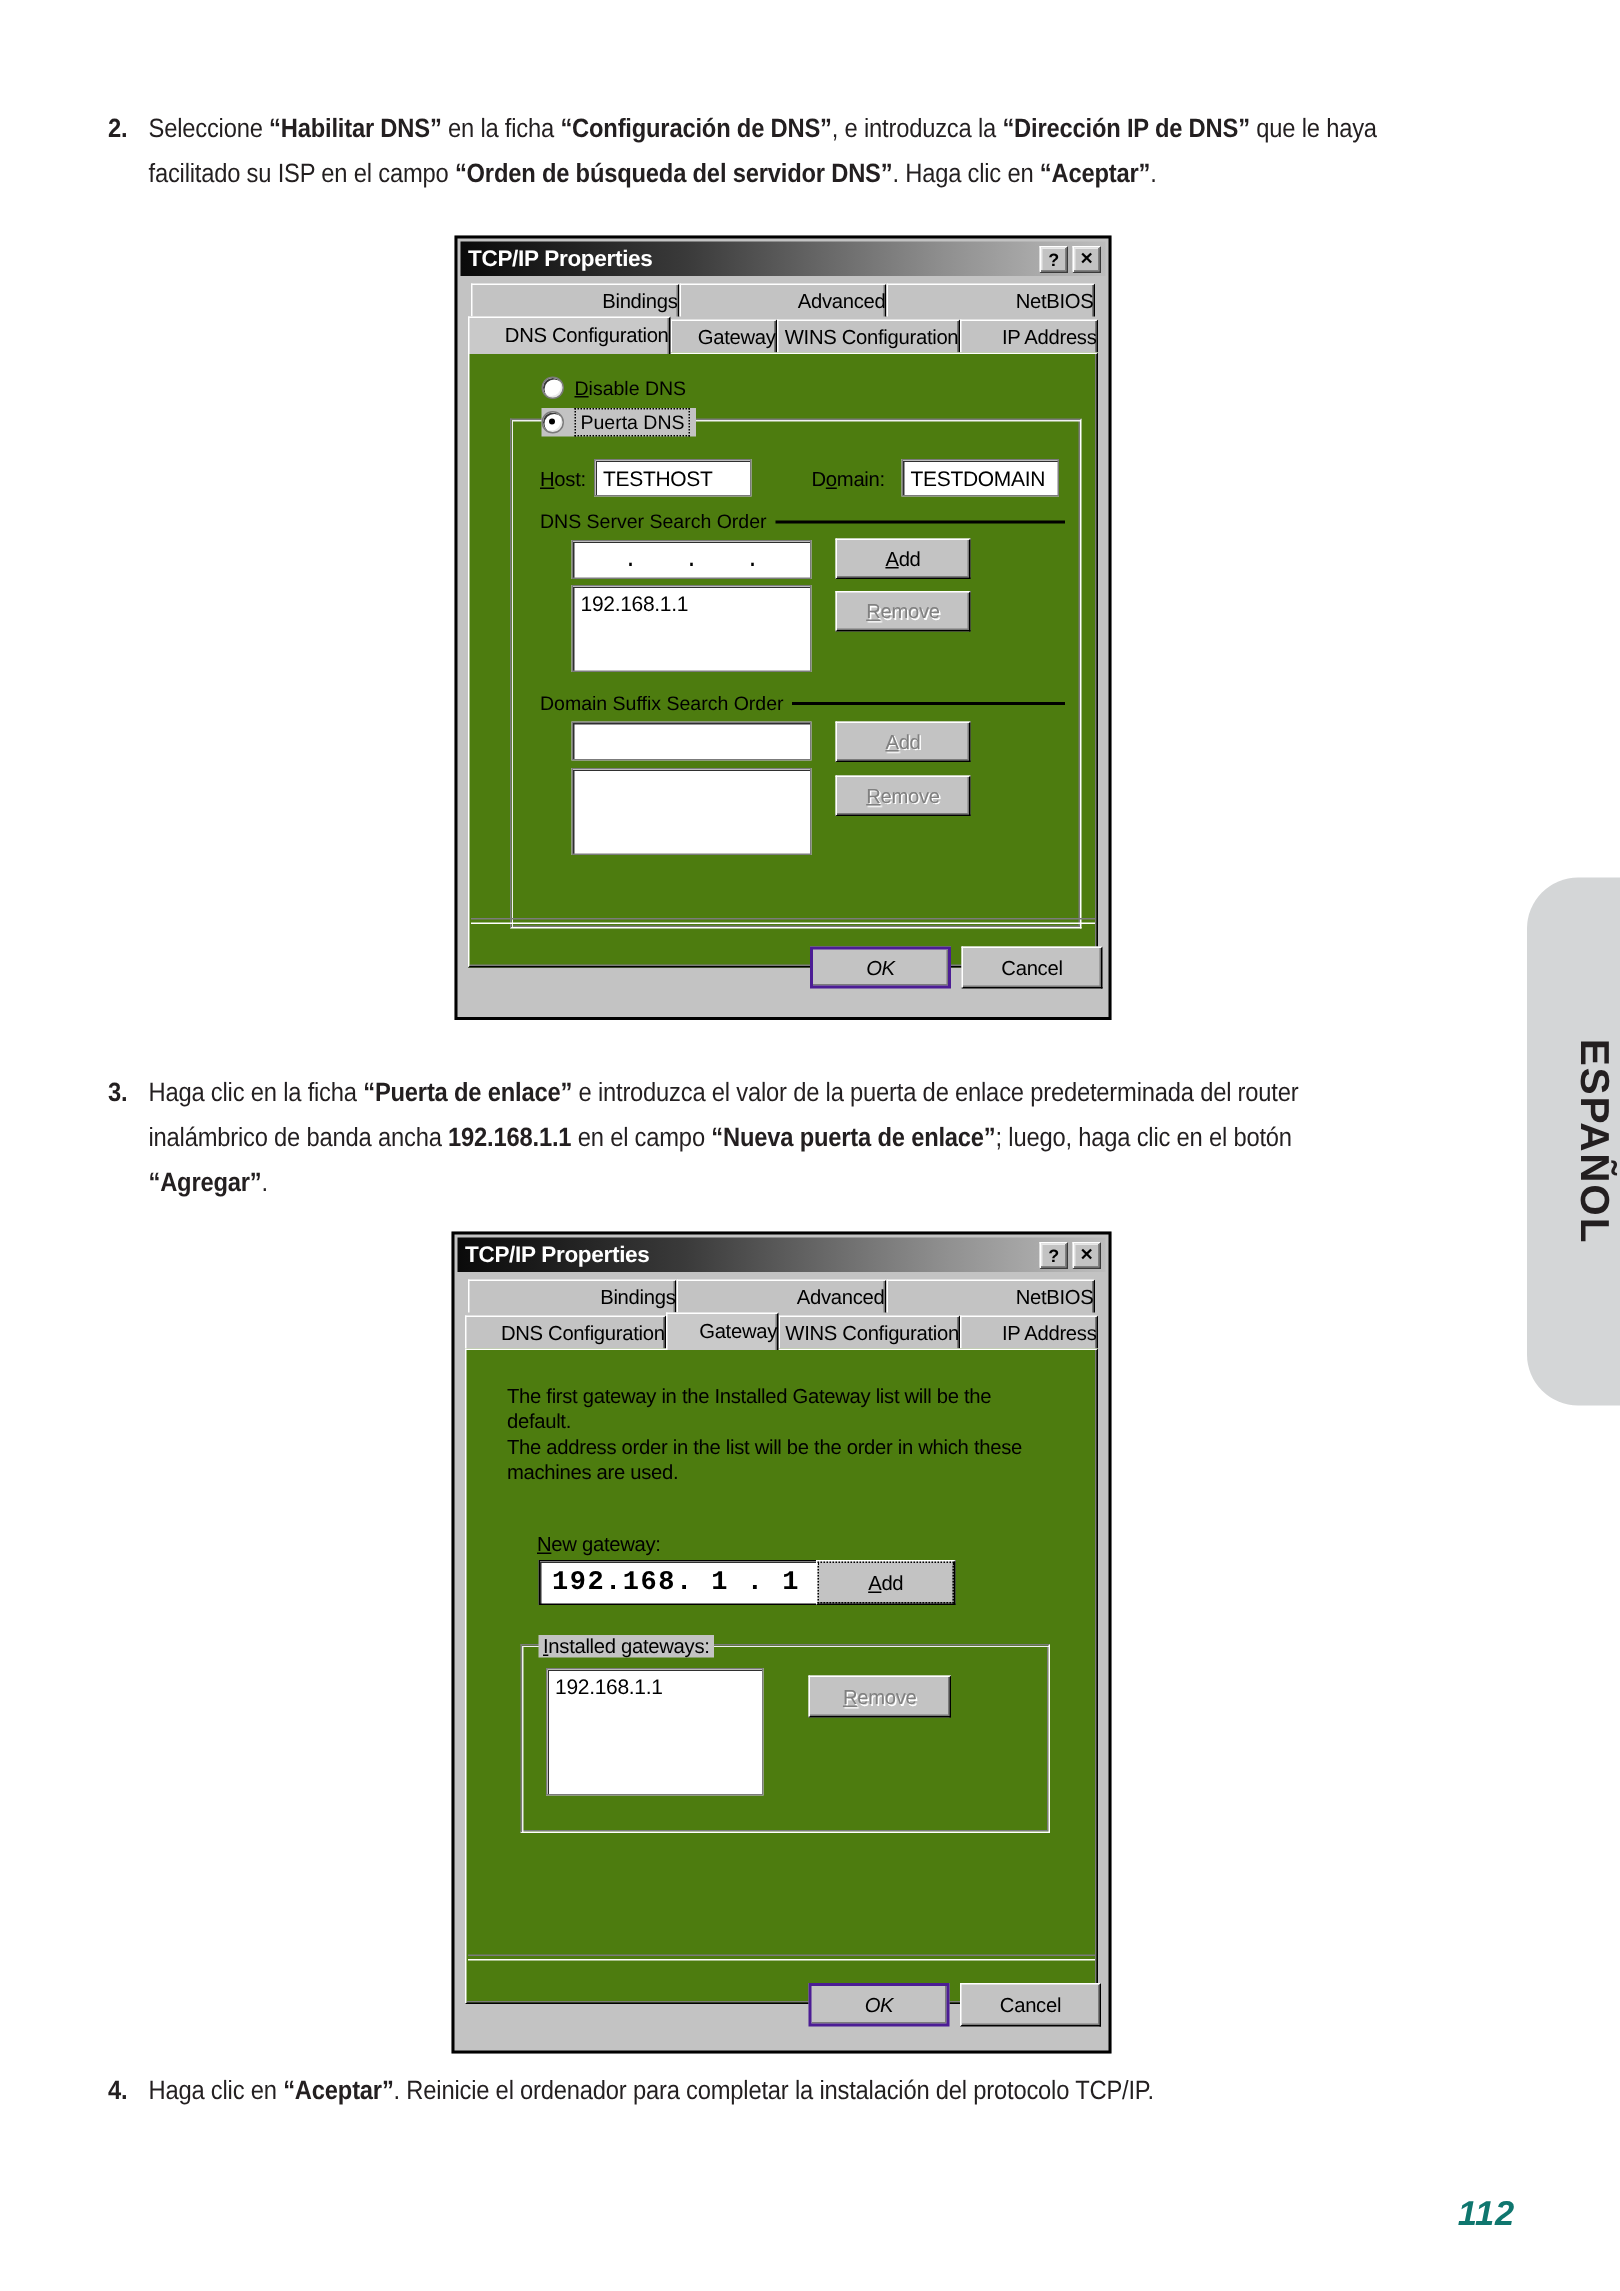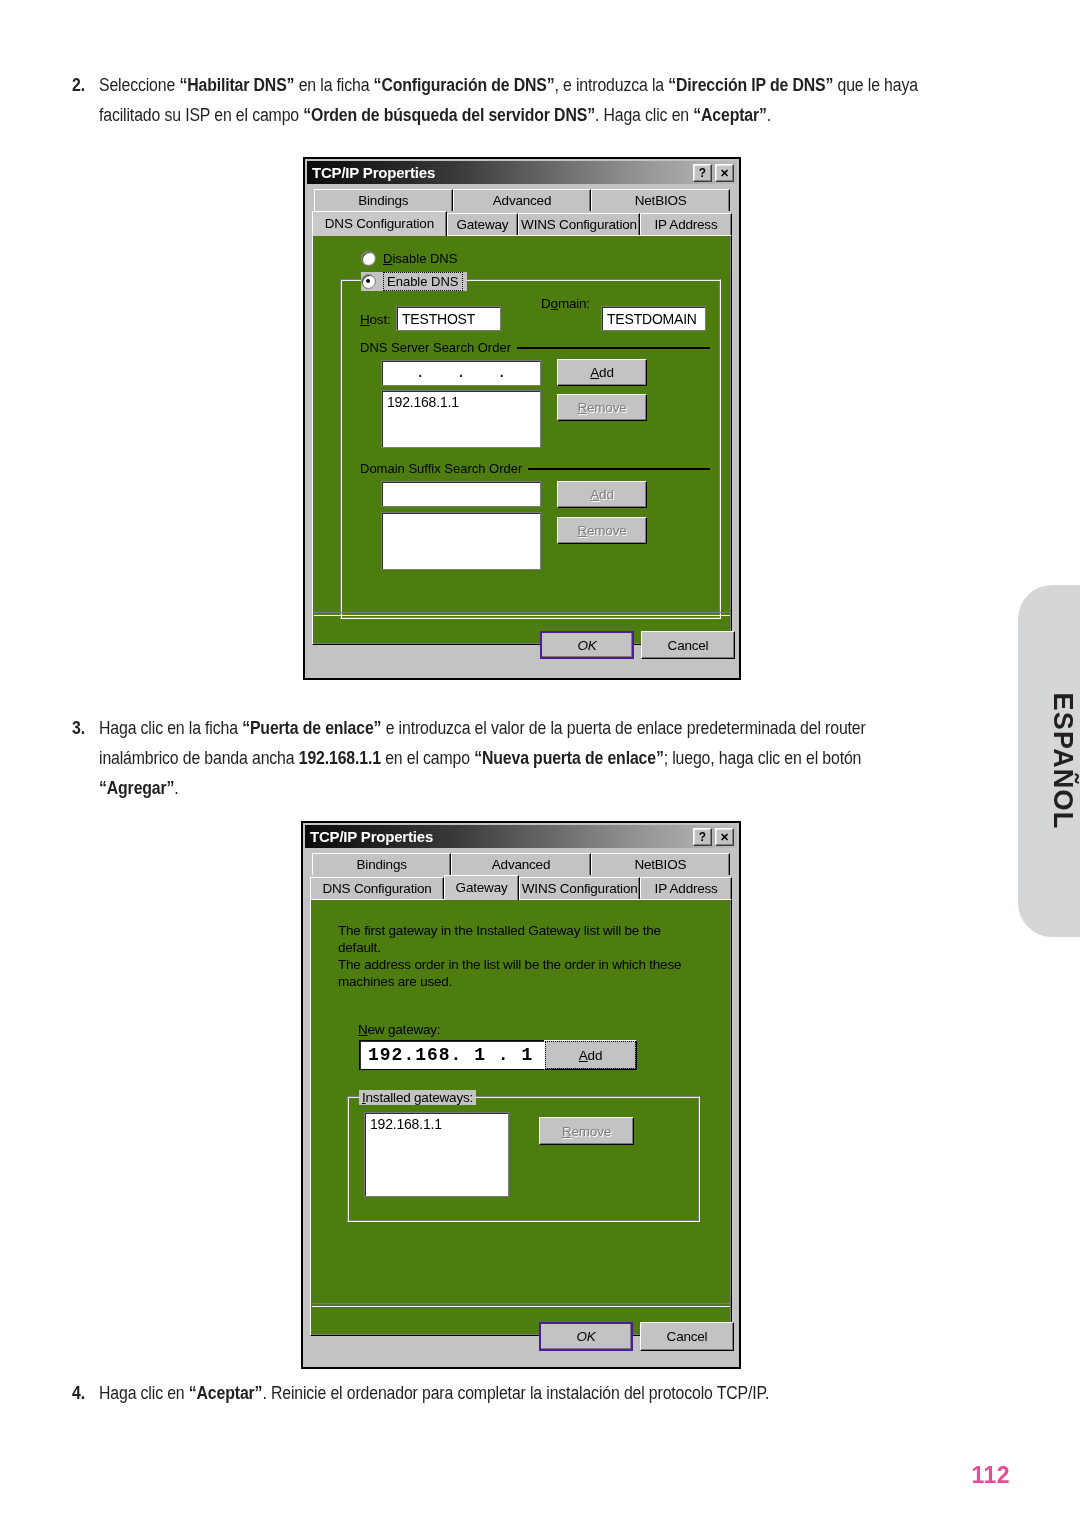--- a/index.html
+++ b/index.html
@@ -59,22 +59,23 @@
     color:#231f20;
   }
 
   
   #page-number{
     position:absolute;
     right:70px;bottom:38px;
     font-family:"Liberation Sans", sans-serif;
     font-weight:700;
     font-size:23px;
-    color:#ec4899;
+    color:#0f766e;
     letter-spacing:0.5px;
+    font-style:italic;
   }
 
   
   .win{
     position:absolute;
     background:#c3c3c3;
     border:2px solid #000;
     font-family:"Liberation Sans", sans-serif;
     font-size:13px;
     color:#000;
@@ -109,21 +110,21 @@
 
   
   .tabstrip{margin:5px 7px 0 7px;}
   .tabrow{display:flex;align-items:flex-end;}
   .tabrow.row1{padding:0 2px 0 2px;}
   .tab{
     background:#c3c3c3;
     border:1px solid #fff;
     border-right-color:#000;border-bottom:none;
     box-shadow:inset -1px 0 0 #7b7b7b;
-    text-align:center;
+    text-align:right;
     font-size:13.5px;
     padding:3px 0 3px 0;
     box-sizing:border-box;
     letter-spacing:-0.2px;
     position:relative;
   }
   .tab.active{
     background:#c9c9c9;
     font-weight:400;
     z-index:3;
@@ -296,27 +297,27 @@
 
     <div class="radio-line" style="position:absolute;left:48px;top:15px;">
       <div class="radio"></div>
       <span><span class="u">D</span><span>isable DNS</span></span>
     </div>
 
     <div class="fieldset" style="left:27px;top:43px;width:381px;height:340px;"></div>
 
     <div class="radio-line" style="position:absolute;left:48px;top:36px;background:#c3c3c3;padding-right:4px;z-index:4;">
       <div class="radio on"></div>
-      <span class="focus-box">Enable DNS</span>
+      <span class="focus-box">Puerta DNS</span>
     </div>
 
     <div class="lbl" style="left:47px;top:76px;"><span class="u">H</span>ost:</div>
     <div class="tfield" style="left:83px;top:70px;width:105px;height:25px;">TESTHOST</div>
 
-    <div class="lbl" style="left:228px;top:60px;">D<span class="u">o</span>main:</div>
+    <div class="lbl" style="left:228px;top:76px;">D<span class="u">o</span>main:</div>
     <div class="tfield" style="left:288px;top:70px;width:105px;height:25px;">TESTDOMAIN</div>
 
     <div class="grouprule" style="left:47px;top:104px;width:350px;">
       <span>DNS Server Search Order</span>
       <span class="line"></span>
     </div>
 
     <div class="ipdots" style="left:68px;top:124px;width:160px;height:26px;">
       <span>.</span>
       <span>.</span>

